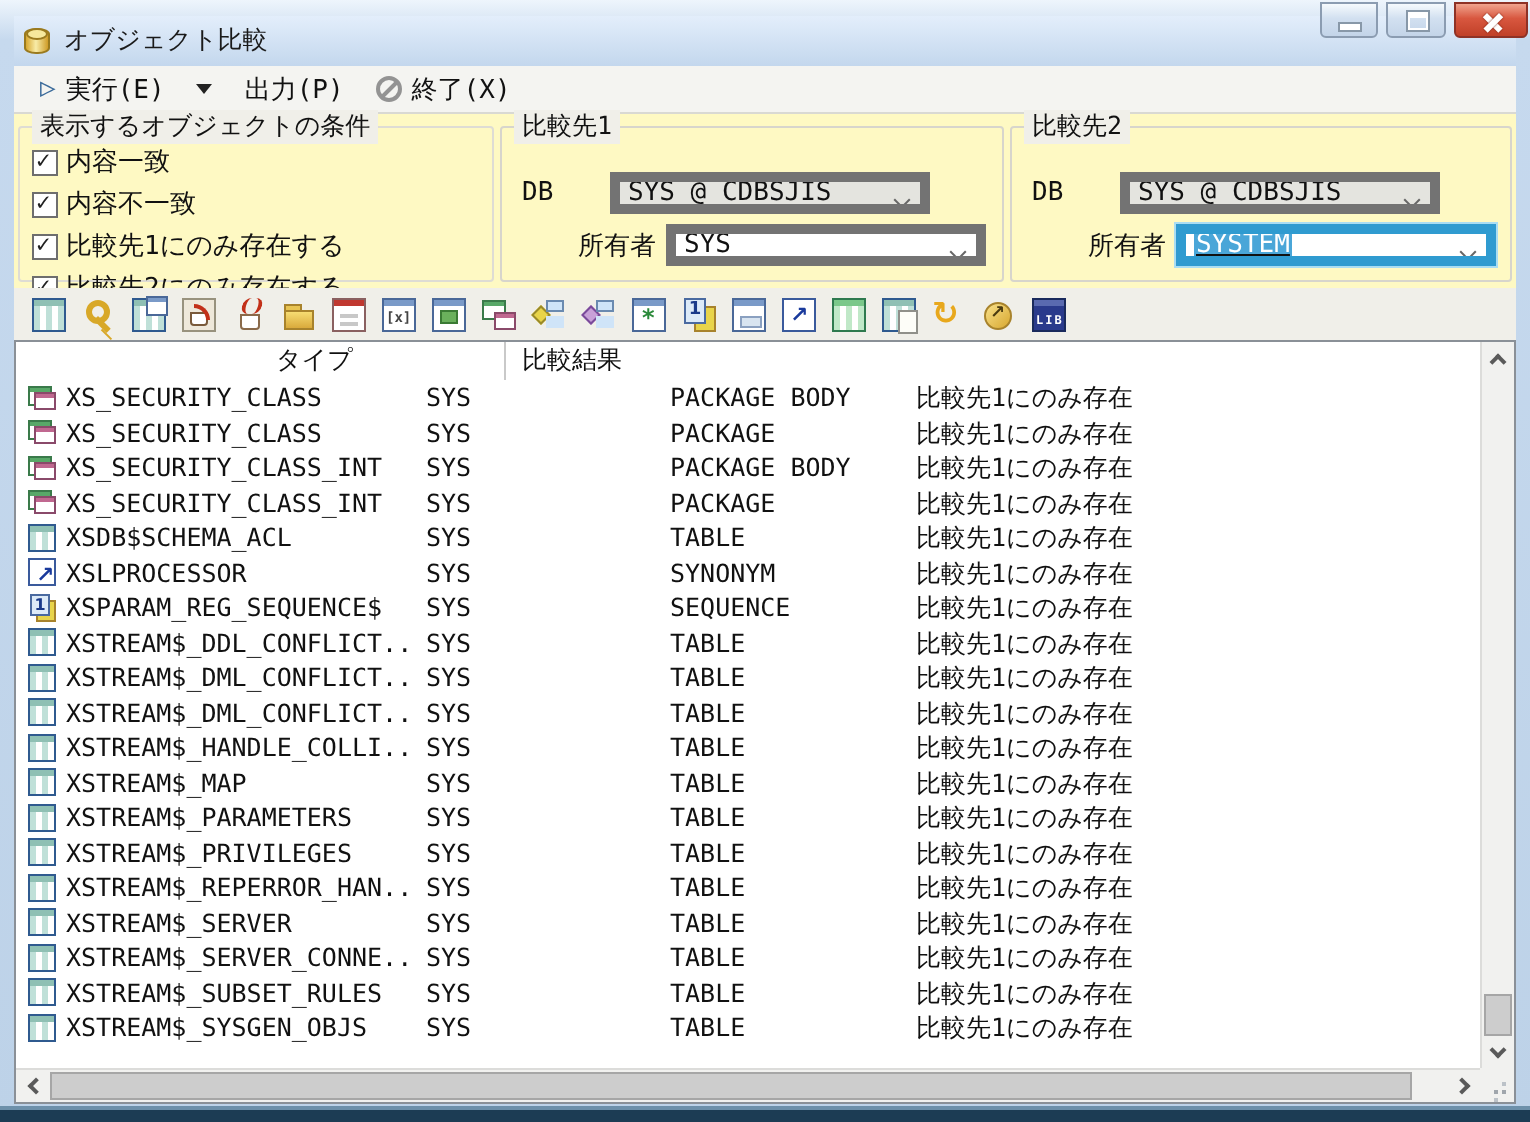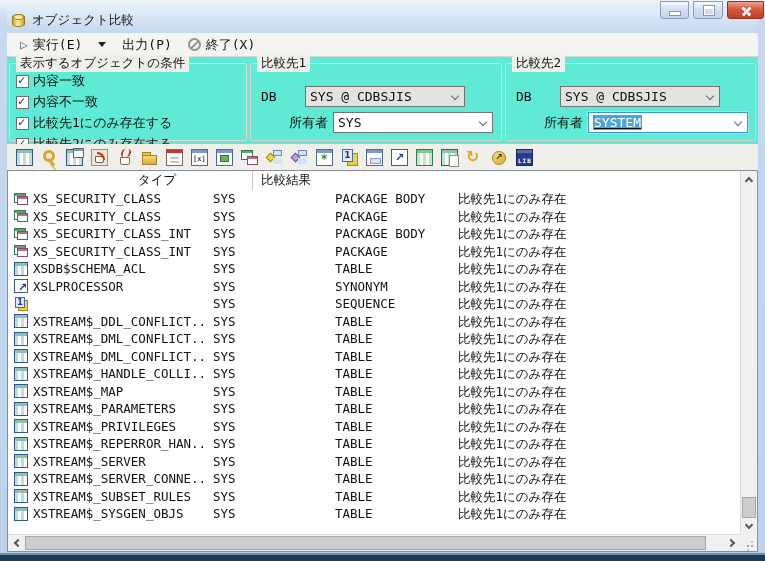--- a/index.html
+++ b/index.html
@@ -43,35 +43,35 @@
     background:#f4f4f1; border-bottom:1px solid #d9d9d3; display:flex; align-items:center;
     padding-left:8px; gap:6px; font-size:13px; }
   .menu-item { display:flex; align-items:center; gap:5px; padding:2px 5px; cursor:default; }
   .play-icon { color:#3a6a9a; font-size:13px; line-height:13px; }
   .caret-down { width:0; height:0; border-left:4px solid transparent; border-right:4px solid transparent;
     border-top:5px solid #222; display:inline-block; }
   .prohibit-icon { width:13px; height:13px; border:2px solid #939393; border-radius:50%; position:relative; display:inline-block; }
   .prohibit-icon::after { content:""; position:absolute; left:4px; top:-1px; width:2px; height:11px;
     background:#939393; transform:rotate(45deg); }
   
-  .panels { position:absolute; left:7px; top:57px; width:751px; height:87px; background:#5eead4; }
+  .panels { position:absolute; left:7px; top:57px; width:751px; height:87px; background:#fef9c3; }
   .group { position:absolute; top:6px; height:78px; border:1px solid #d7d5cc; border-radius:2px; }
   .group-legend { position:absolute; top:-9px; left:6px; padding:0 4px; background:#f0efe9;
     font-size:12.5px; white-space:nowrap; }
   .g-filters { left:2px;  width:238px; border-color:#dedcd4; }
   .g-t1      { left:243px; width:252px; }
   .g-t2      { left:498px; width:251px; }
   .cb-col { position:absolute; left:6px; top:8px; display:flex; flex-direction:column; gap:3px; }
   .cb-row { display:flex; align-items:center; gap:4px; font-size:13px; white-space:nowrap; cursor:default; }
   .checkbox { width:13px; height:13px; background:#fff; border:1px solid #6e6e6e; position:relative; flex:0 0 auto; }
   .checkbox .check { position:absolute; left:1px; top:-3px; font-size:12px; font-weight:bold; color:#222; }
   .frow { position:absolute; left:10px; display:flex; align-items:center; font-size:13px; }
   .frow.r1 { top:22px; } .frow.r2 { top:48px;margin-left:28px; }
   .flabel { width:44px; white-space:nowrap; }
-  .combo { position:relative; width:160px; height:21px; border:1px solid #737373; background:#fff;
+  .combo { position:relative; width:160px; height:21px; border:5px solid #737373; background:#fff;
     display:flex; align-items:center; padding:0 20px 0 4px; font-size:13px; white-space:nowrap; overflow:hidden; }
   .combo.gray { background:#e4e4df; }
   .combo.focused { border-color:#2f9bd0; box-shadow:0 0 0 1px #a9ddf3;text-decoration:underline; }
   .combo .chev { position:absolute; right:6px; top:6px; width:6px; height:6px;
     border-right:1.5px solid #666; border-bottom:1.5px solid #666; transform:rotate(45deg); }
   .sel-text { background:#4aa6d8; color:#fff; padding:0 1px; }
   
   .icon-toolbar { position:absolute; left:7px; top:144px; width:751px; height:26px; background:#f0efe9;
     display:flex; align-items:center; padding-left:9px; gap:8px; }
   .tb-icon { width:17px; height:17px; position:relative; flex:0 0 auto; cursor:default; }
@@ -384,20 +384,21 @@
           <span class="row-icon synonym-icon"></span>
           <span>XSLPROCESSOR</span>
         </span>
         <span class="cell c-schema">SYS</span>
         <span class="cell c-type">SYNONYM</span>
         <span class="cell c-result">比較先1にのみ存在</span>
       </div>
       <div class="grid-row">
         <span class="cell c-name">
           <span class="row-icon sequence-icon"></span>
+          <span>XSPARAM_REG_SEQUENCE$</span>
         </span>
         <span class="cell c-schema">SYS</span>
         <span class="cell c-type">SEQUENCE</span>
         <span class="cell c-result">比較先1にのみ存在</span>
       </div>
       <div class="grid-row">
         <span class="cell c-name">
           <span class="row-icon table-icon"></span>
           <span>XSTREAM$_DDL_CONFLICT...</span>
         </span>

